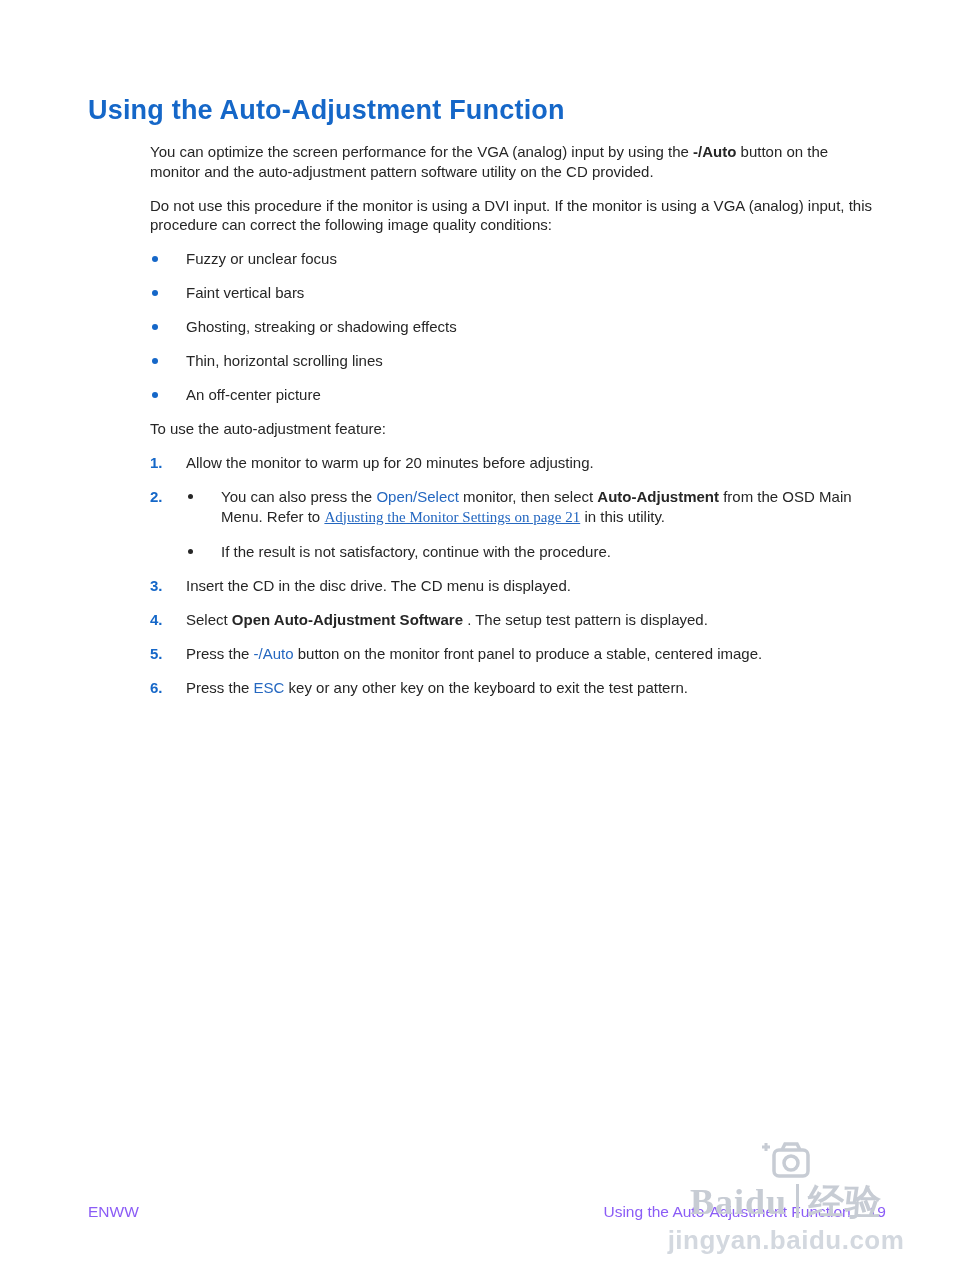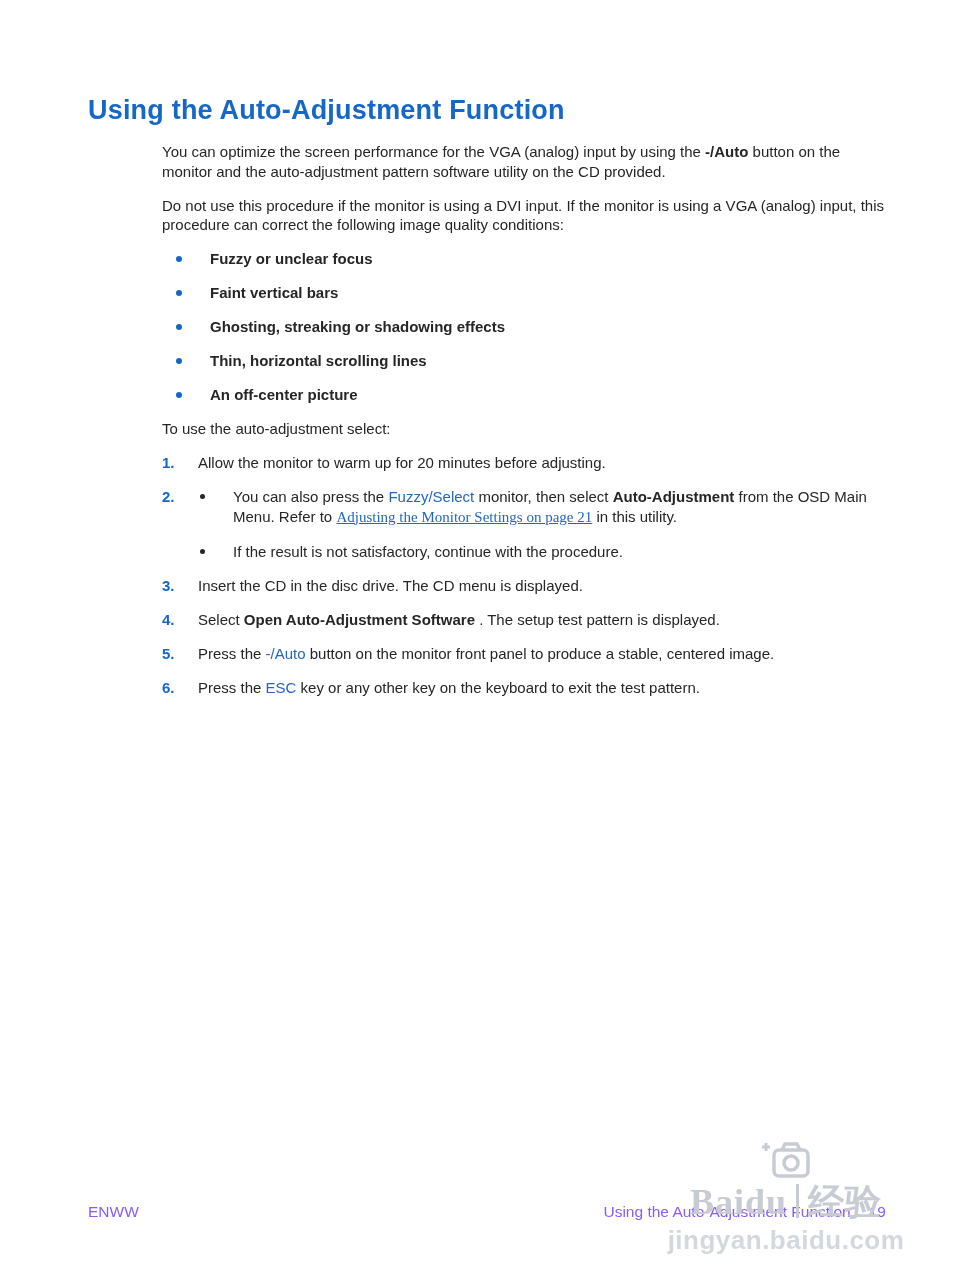--- a/index.html
+++ b/index.html
@@ -18,29 +18,29 @@
   }
   .page{position:absolute;inset:0;}
 
   .title{
     position:absolute;left:88px;top:95px;margin:0;
     font-size:27px;font-weight:bold;color:var(--blue);
     letter-spacing:0.2px;
   }
 
   .content{
-    position:absolute;left:162px;top:142px;width:732px;
+    position:absolute;left:150px;top:142px;width:732px;
     font-size:15px;line-height:19.5px;
   }
   .para{margin:0 0 14.5px 0;}
   .b{font-weight:bold;}
   .blue{color:var(--link);}
   .link{color:var(--link);text-decoration:underline;cursor:pointer;font-family:Liberation Serif, serif;}
 
-  .bullets{margin:12px;padding:0;list-style:none;font-weight:bold;}
+  .bullets{margin:0;padding:0;list-style:none;}
   .bullet{position:relative;padding-left:36px;margin:0 0 14.5px 0;}
   .dot{
     position:absolute;left:2px;top:7px;width:6px;height:6px;
     border-radius:50%;background:var(--blue);
   }
 
   .steps{margin:0;padding:0;}
   .step{position:relative;padding-left:36px;margin:0 0 14.5px 0;}
   .num{
     position:absolute;left:0;top:0;color:var(--blue);font-weight:bold;
@@ -92,35 +92,35 @@
     <p class="para">Do not use this procedure if the monitor is using a DVI input. If the monitor is using a VGA (analog) input, this procedure can correct the following image quality conditions:</p>
 
     <ul class="bullets">
       <li class="bullet"><span class="dot"></span><span>Fuzzy or unclear focus</span></li>
       <li class="bullet"><span class="dot"></span><span>Faint vertical bars</span></li>
       <li class="bullet"><span class="dot"></span><span>Ghosting, streaking or shadowing effects</span></li>
       <li class="bullet"><span class="dot"></span><span>Thin, horizontal scrolling lines</span></li>
       <li class="bullet"><span class="dot"></span><span>An off-center picture</span></li>
     </ul>
 
-    <p class="para">To use the auto-adjustment select:</p>
+    <p class="para">To use the auto-adjustment feature:</p>
 
     <div class="steps">
 
       <div class="step">
         <span class="num">1.</span>
         <p>Allow the monitor to warm up for 20 minutes before adjusting.</p>
       </div>
 
       <div class="step">
         <span class="num">2.</span>
 
         <div class="substep">
           <span class="subdot"></span>
-          <p><span>You can also press the </span><span class="blue">Fuzzy/Select</span><span> monitor, then select </span><span class="b">Auto-Adjustment</span><span> from the OSD Main Menu. Refer to </span><span class="link">Adjusting the Monitor Settings on page 21</span><span> in this utility.</span></p>
+          <p><span>You can also press the </span><span class="blue">Open/Select</span><span> monitor, then select </span><span class="b">Auto-Adjustment</span><span> from the OSD Main Menu. Refer to </span><span class="link">Adjusting the Monitor Settings on page 21</span><span> in this utility.</span></p>
         </div>
 
         <div class="substep">
           <span class="subdot"></span>
           <p>If the result is not satisfactory, continue with the procedure.</p>
         </div>
       </div>
 
       <div class="step">
         <span class="num">3.</span>

